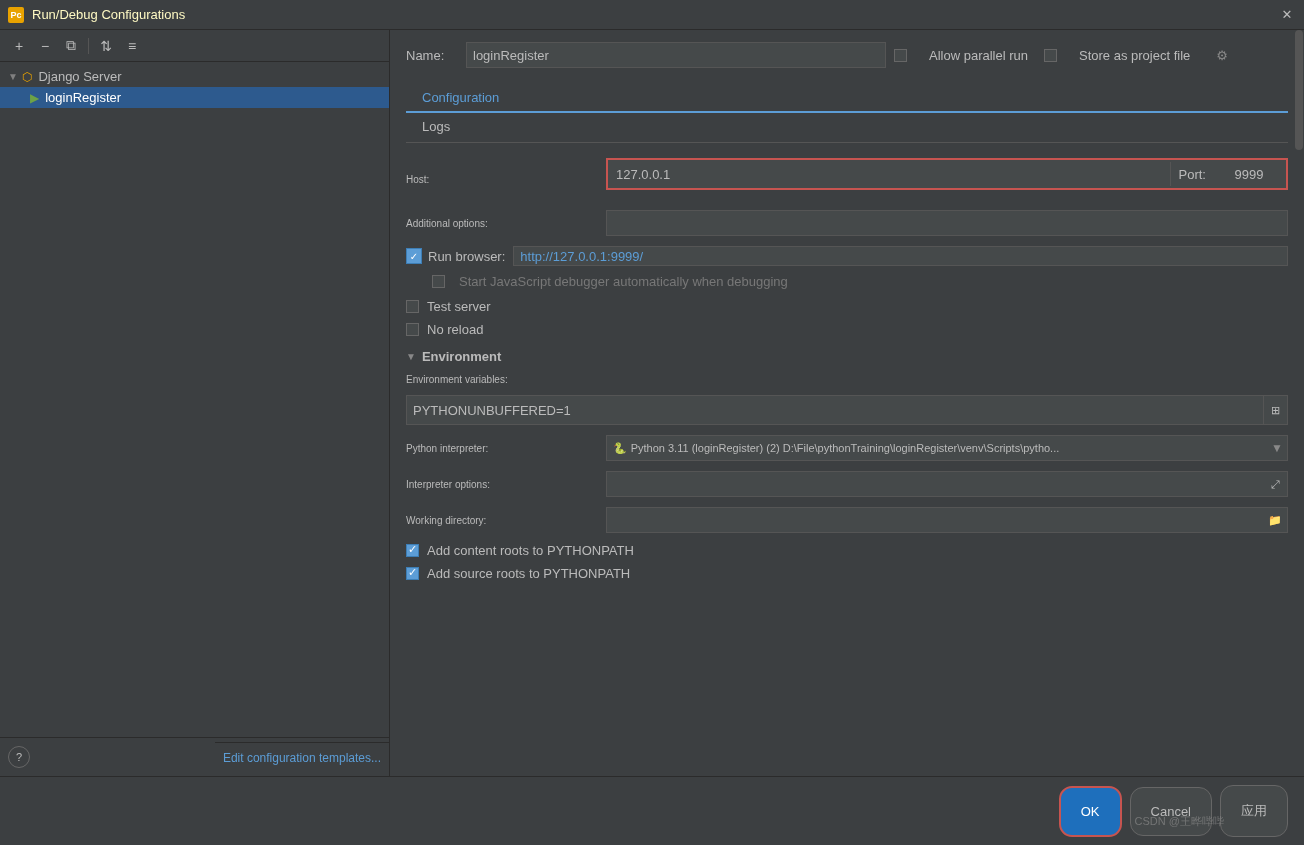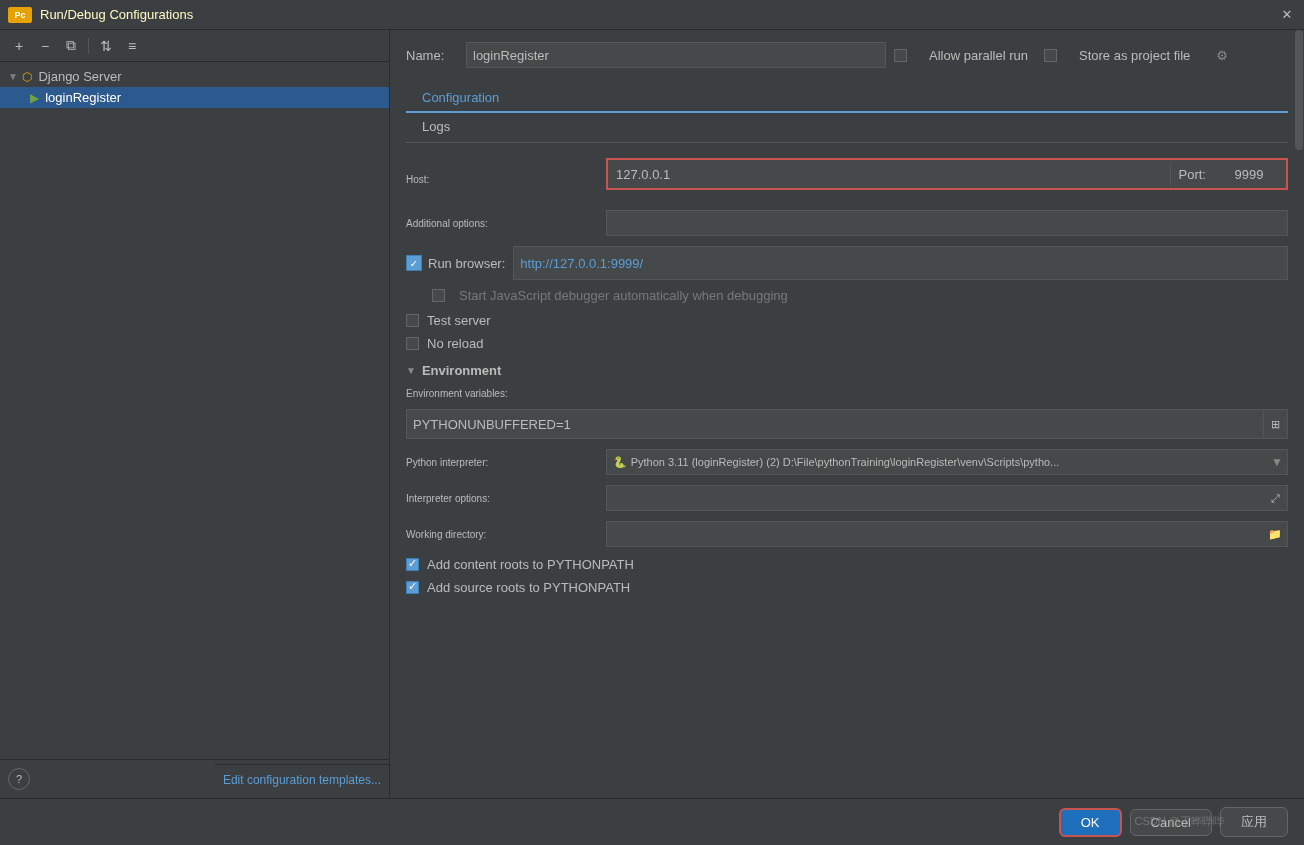--- a/index.html
+++ b/index.html
@@ -18,21 +18,21 @@
     
     .title-bar {
       background: #3c3f41;
       display: flex;
       align-items: center;
       padding: 4px 8px;
       height: 30px;
       border-bottom: 1px solid #2b2b2b;
     }
     .title-bar-icon {
-      width: 24px;
+      width: 16px;
       height: 16px;
       margin-right: 8px;
       background: #e8a200;
       border-radius: 2px;
       display: flex;
       align-items: center;
       justify-content: center;
       font-size: 9px;
       color: #fff;
       font-weight: bold;
@@ -331,21 +331,21 @@
       flex-shrink: 0;
     }
     .run-browser-input {
       flex: 1;
       background: #45494a;
       border: 1px solid #555;
       color: #5c9dd6;
       padding: 3px 6px;
       font-size: 13px;
       outline: none;
-      height: 34px;
+      height: 20px;
       margin-left: 4px;
     }
 
     
     .js-debug-row {
       display: flex;
       align-items: center;
       margin-bottom: 10px;
       padding-left: 26px;
     }
@@ -459,24 +459,24 @@
     .bottom-bar {
       display: flex;
       justify-content: flex-end;
       align-items: center;
       padding: 8px 16px;
       border-top: 1px solid #2b2b2b;
       background: #3c3f41;
       gap: 8px;
     }
     .btn {
-      padding: 5px 20px;
-      font-size: 13px;
-      cursor: pointer;
-      border-radius: 6px;
+      padding: 16px 20px;
+      font-size: 13px;
+      cursor: pointer;
+      border-radius: 13px;
     }
     .btn-ok {
       background: #1e6fbc;
       border: 2px solid #c75450;
       color: #fff;
     }
     .btn-cancel {
       background: #45494a;
       border: 1px solid #666;
       color: #bbbbbb;

